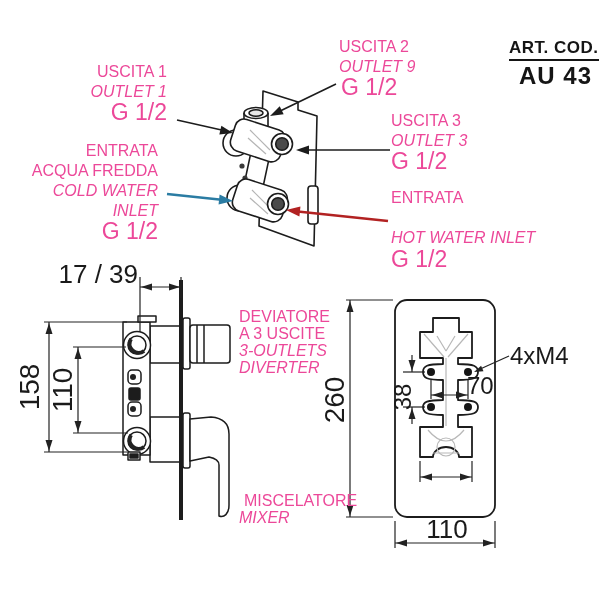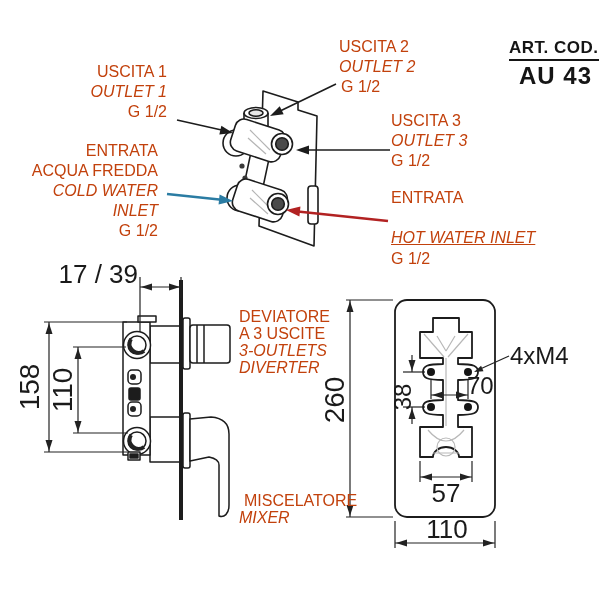--- a/index.html
+++ b/index.html
@@ -1,21 +1,21 @@
 <!DOCTYPE html>
 <html><head>
 <meta charset="utf-8">
 <style>
   html,body{margin:0;padding:0;background:#fff;}
   #stage{position:relative;width:600px;height:600px;background:#ffffff;overflow:hidden;
          font-family:"Liberation Sans", sans-serif;color:#151515;}
   #drawing{position:absolute;left:0;top:0;}
-  .lbl{position:absolute;font-size:16px;line-height:18px;white-space:nowrap;color:#c2410c;}
+  .lbl{position:absolute;font-size:16px;line-height:18px;white-space:nowrap;color:#ec4899;}
   .it{font-style:italic;}
-  .g12{font-size:16px;line-height:20px;}
+  .g12{font-size:23px;line-height:20px;}
   .dim{position:absolute;font-size:26px;line-height:28px;white-space:nowrap;color:#1a1a1a;}
   .dim-sm{font-size:24px;}
   .rot{width:70px;height:30px;text-align:center;transform:rotate(-90deg);transform-origin:center center;}
   .ctr{text-align:center;}
   .rt{text-align:right;}
   #artlabel{position:absolute;font-size:17px;font-weight:bold;letter-spacing:.5px;
             border-bottom:2px solid #151515;padding-bottom:1px;}
   #artcode{position:absolute;font-size:24px;font-weight:bold;letter-spacing:1px;}
 </style>
 </head>
@@ -198,45 +198,44 @@
   <div class="lbl rt it" style="right:433px;top:83px;">OUTLET 1</div>
   <div class="lbl rt g12" style="right:433px;top:102px;">G 1/2</div>
 
   <div class="lbl rt" style="right:442px;top:142px;">ENTRATA</div>
   <div class="lbl rt" style="right:442px;top:162px;">ACQUA FREDDA</div>
   <div class="lbl rt it" style="right:442px;top:182px;">COLD WATER</div>
   <div class="lbl rt it" style="right:442px;top:202px;">INLET</div>
   <div class="lbl rt g12" style="right:442px;top:221px;">G 1/2</div>
 
   <div class="lbl" style="left:339px;top:38px;">USCITA 2</div>
-  <div class="lbl it" style="left:339px;top:58px;">OUTLET 2</div>
+  <div class="lbl it" style="left:339px;top:58px;">OUTLET 9</div>
   <div class="lbl g12" style="left:341px;top:77px;">G 1/2</div>
 
   <div class="lbl" style="left:391px;top:112px;">USCITA 3</div>
   <div class="lbl it" style="left:391px;top:132px;">OUTLET 3</div>
   <div class="lbl g12" style="left:391px;top:151px;">G 1/2</div>
 
   <div class="lbl" style="left:391px;top:189px;">ENTRATA</div>
-  <div class="lbl it" style="left:391px;top:229px;text-decoration:underline;">HOT WATER INLET</div>
+  <div class="lbl it" style="left:391px;top:229px;">HOT WATER INLET</div>
   <div class="lbl g12" style="left:391px;top:249px;">G 1/2</div>
 
   <div id="artlabel" style="left:509px;top:38px;">ART. COD.</div>
   <div id="artcode" style="left:519px;top:62px;">AU 43</div>
 
   <div class="dim rt" style="left:48px;top:260px;width:90px;">17 / 39</div>
   <div class="dim rot" style="left:-4px;top:372px;font-size:28px;">158</div>
   <div class="dim rot" style="left:29px;top:375px;font-size:28px;">110</div>
 
   <div class="lbl" style="left:239px;top:308px;">DEVIATORE</div>
   <div class="lbl" style="left:239px;top:325px;">A 3 USCITE</div>
   <div class="lbl it" style="left:239px;top:342px;">3-OUTLETS</div>
   <div class="lbl it" style="left:239px;top:359px;text-align:right;">DIVERTER</div>
   <div class="lbl" style="left:244px;top:492px;">MISCELATORE</div>
   <div class="lbl it" style="left:239px;top:509px;">MIXER</div>
 
   <div class="dim rot" style="left:301px;top:385px;font-size:28px;">260</div>
   <div class="dim dim-sm" style="left:510px;top:342px;">4xM4</div>
   <div class="dim dim-sm" style="left:467px;top:372px;">70</div>
   <div class="dim rot dim-sm" style="left:369px;top:382px;">38</div>
-  <div class="dim ctr" style="left:416px;top:479px;width:60px;">57</div>
   <div class="dim ctr" style="left:417px;top:515px;width:60px;">110</div>
 
 </div>
 
 </body></html>

